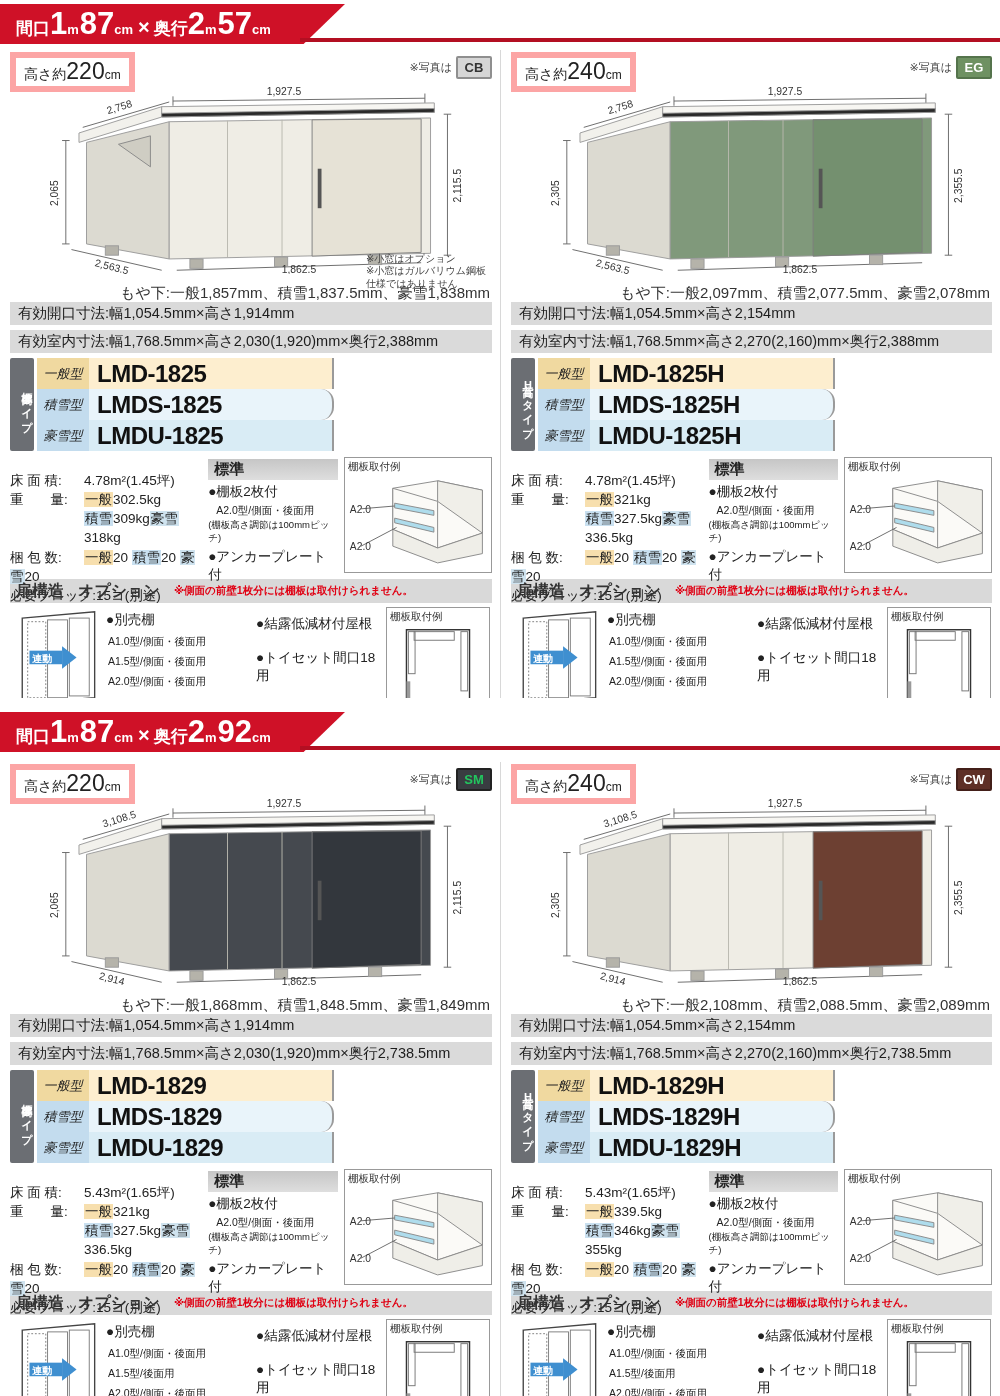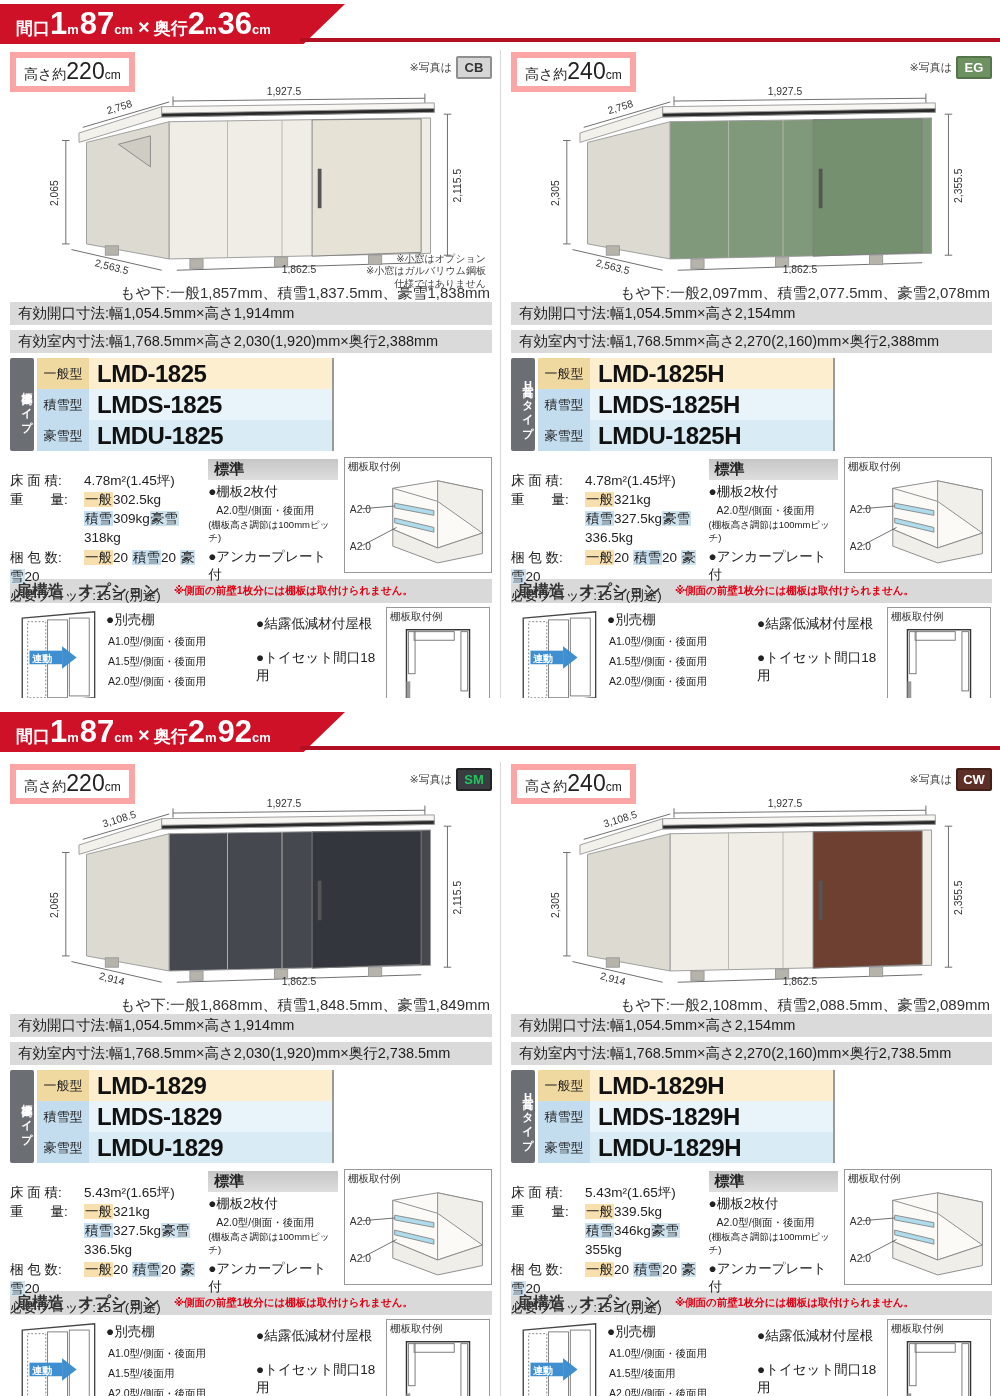--- a/index.html
+++ b/index.html
@@ -30,35 +30,35 @@
   .hv{font-size:23px;}
   .hu{font-size:12px;}
   .photo-note{display:flex;align-items:center;gap:4px;margin-top:4px;}
   .pn{font-size:11px;color:#444;}
   .badge{display:inline-block;min-width:26px;text-align:center;font-size:13px;font-weight:bold;
          padding:2px 3px;border:2px solid #888;border-radius:2px;}
   
   .drawing{position:relative;height:196px;}
   .drawing svg{display:block;width:470px;height:188px;margin:0 auto;}
   .dt{font-size:11px;fill:#333;}
-  .win-notes{position:absolute;right:6px;bottom:-8px;text-align:right;font-size:10px;color:#444;line-height:1.25;}
+  .win-notes{position:absolute;right:6px;bottom:-8px;text-align:left;font-size:10px;color:#444;line-height:1.25;}
   .moya{text-align:right;font-size:15px;color:#333;height:15px;margin:2px 2px 3px 0;}
   
   .dim-bar{background:#dadada;font-size:14.5px;color:#1d1d1d;padding:3px 8px;margin-bottom:5px;height:17px;line-height:17px;}
   
   .model-table{display:flex;margin:2px 0 6px 0;}
   .type-tab{width:24px;background:#6b6e73;color:#fff;font-size:11px;font-weight:bold;
             writing-mode:vertical-rl;text-orientation:upright;text-align:center;letter-spacing:1px;
             padding:3px 0;border-radius:2px;}
   .model-rows{display:flex;flex-direction:column;margin-left:3px;}
   .model-row{display:flex;align-items:center;height:31px;border-right:2px solid #9a9a9a;}
-  .mlabel{width:52px;text-align:right;font-size:13px;align-self:stretch;display:flex;align-items:center;justify-content:center;}
+  .mlabel{width:52px;text-align:right;font-size:13px;align-self:stretch;display:flex;align-items:center;justify-content:center;font-style:italic;}
   .mname{width:235px;font-size:24px;font-weight:bold;letter-spacing:-0.5px;padding-left:8px;color:#111;}
   .r0 .mlabel{background:#f0d9a0;} .r0{background:#fdeecf;}
-  .r1 .mlabel{background:#c3dcee;} .r1{background:#e9f4fa;}
+  .r1 .mlabel{background:#c3dcee;} .r1{background:#e9f4fa;border-radius:13px;}
   .r2 .mlabel{background:#c3dcee;} .r2{background:#d9ecf5;}
   
   .spec-area{display:flex;height:122px;}
   .spec-left{width:232px;font-size:13.5px;line-height:1.42;padding-top:14px;}
   .slabel{display:inline-block;width:74px;}
   .spec-line.indent{padding-left:74px;}
   .hl{padding:0 1px;}
   .hl-g{background:#f7dfae;}
   .hl-s{background:#c9e0f0;}
   .hl-u{background:#cfe3ef;}
@@ -94,21 +94,21 @@
     <div class="banner-shape">
         <span class="bp bp-lbl">間口</span>
         <span class="bp bp-num">1</span>
         <span class="bp bp-unit">m</span>
         <span class="bp bp-num">87</span>
         <span class="bp bp-unit">cm</span>
         <span class="bp bp-x">×</span>
         <span class="bp bp-lbl">奥行</span>
         <span class="bp bp-num">2</span>
         <span class="bp bp-unit">m</span>
-        <span class="bp bp-num">36</span>
+        <span class="bp bp-num">57</span>
         <span class="bp bp-unit">cm</span>
       </div>
     <div class="banner-line"></div>
   </div>
   <div class="row">
     <div class="p-slot">
   <section class="product">
     <div class="sec-head">
       <div class="height-box">
         <span class="hp">高さ約</span>

